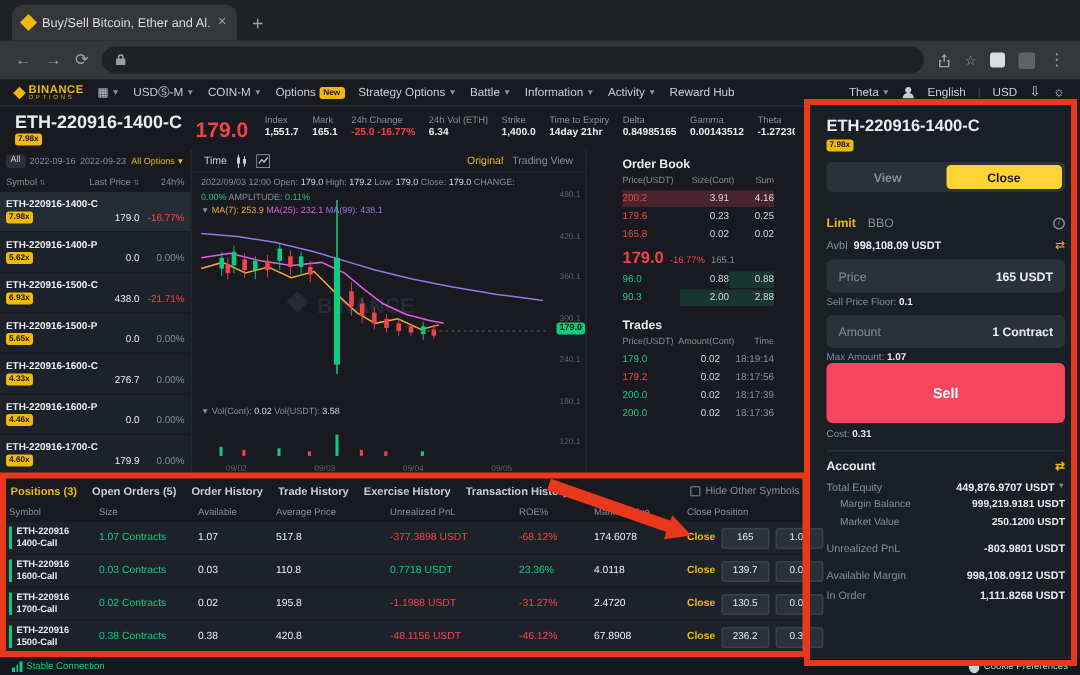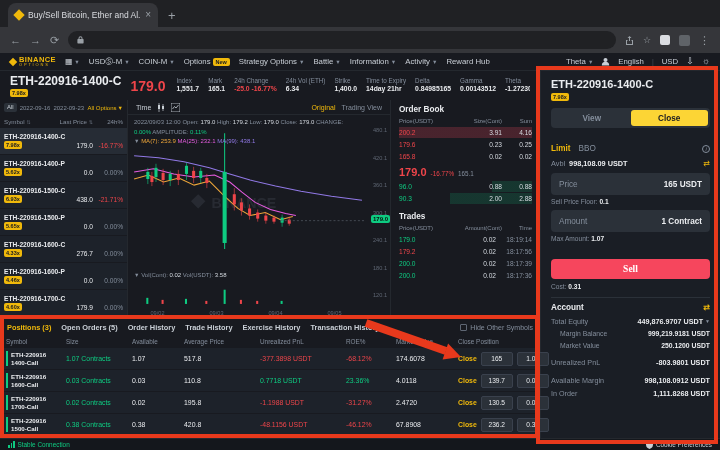--- a/index.html
+++ b/index.html
@@ -78,21 +78,21 @@
   .chart-info b{color:#d5dae0;font-weight:normal}
   .g{color:#0ecb81}
   .ma7{color:#f0a739}.ma25{color:#e65ce0}.ma99{color:#9179e6}
   .vol-info{position:absolute;left:6px;bottom:40px;z-index:3;font-size:6px;color:#848e9c}
   .vol-info b{color:#d5dae0;font-weight:normal}
   .chart-axis{position:absolute;right:0;top:0;bottom:10px;width:26px;display:flex;flex-direction:column;justify-content:space-between;padding:12px 3px 10px 0;font-size:5.6px;color:#5e6673;text-align:right}
   .price-tag{position:absolute;right:0;top:100px;background:#0ecb81;color:#07130d;font-size:6px;font-weight:bold;padding:1px 2px;border-radius:2px;z-index:4}
   .chart-times{position:absolute;left:0;right:26px;bottom:0;height:10px;display:flex;justify-content:space-around;align-items:center;font-size:5.6px;color:#5e6673}
 
   
-  .book{width:150px;border-left:1px solid #24282e;padding:3px 8px;display:flex;flex-direction:column;overflow:hidden}
+  .book{width:150px;border-left:1px solid #24282e;padding:3px 24px;display:flex;flex-direction:column;overflow:hidden}
   .panel-title{color:#eaecef;font-size:8.2px;font-weight:bold;margin:2px 0 4px}
   .ob-head{display:flex;color:#848e9c;font-size:6px;margin-bottom:3px}
   .ob-head .c1{flex:1}.ob-head .c2{width:46px;text-align:right}.ob-head .c3{width:30px;text-align:right}
   .ob-row{display:flex;align-items:center;height:11px;margin-bottom:1px;font-size:6.6px}
   .ob-row .p{flex:1}.ob-row .s{width:46px;text-align:right;color:#d5dae0}.ob-row .u{width:30px;text-align:right;color:#d5dae0}
   .ask .p{color:#ef454a}.bid .p{color:#0ecb81}
   .depth-ask1{background:linear-gradient(to left,rgba(246,70,93,.22) 100%,transparent 0)}
   .depth-bid1{background:linear-gradient(to left,rgba(14,203,129,.16) 30%,transparent 30%)}
   .depth-bid2{background:linear-gradient(to left,rgba(14,203,129,.16) 62%,transparent 62%)}
   .ob-last{display:flex;align-items:baseline;gap:4px;margin:3px 0}
@@ -114,21 +114,21 @@
   .bbo{color:#848e9c}
   .info-circ{margin-left:auto;width:8px;height:8px;border:1px solid #848e9c;border-radius:50%;color:#848e9c;font-size:5.5px;display:flex;align-items:center;justify-content:center;font-style:italic}
   .of-avbl{display:flex;align-items:center;margin-top:6px;font-size:7.3px;color:#848e9c}
   .of-avbl b{color:#eaecef;margin-left:4px}
   .swap-ic{margin-left:auto;color:#f0b90b;font-size:8px}
   .of-input{height:22px;background:#2b3139;border-radius:4px;display:flex;align-items:center;padding:0 8px;margin-top:5px}
   .of-input .lab{color:#848e9c;font-size:8.2px}
   .of-input .val{margin-left:auto;color:#eaecef;font-size:8.2px;font-weight:bold}
   .of-note{font-size:6.6px;color:#848e9c;margin-top:3px}
   .of-note b{color:#eaecef}
-  .sell-btn{height:20px;background:#f6465d;border:none;border-radius:4px;color:#fff;font-weight:bold;font-size:9.5px;margin-top:17px;width:100%;font-family:Liberation Serif, serif}
+  .sell-btn{height:40px;background:#f6465d;border:none;border-radius:4px;color:#fff;font-weight:bold;font-size:9.5px;margin-top:0;width:100%;font-family:Liberation Sans, sans-serif}
   .of-cost{font-size:6.6px;color:#848e9c;margin-top:4px}
   .of-cost b{color:#eaecef}
   .divider{height:1px;background:#2b3139;margin:7px 0 5px}
   .acct-head{display:flex;align-items:center;color:#eaecef;font-size:8.2px;font-weight:bold}
   .acct-row{display:flex;align-items:center;margin-top:4.5px;font-size:7.2px;color:#848e9c}
   .acct-row.sub{padding-left:9px;font-size:6.8px}
   .acct-row .v{margin-left:auto;color:#eaecef;font-weight:bold;white-space:nowrap}
   .acct-row.gap{margin-top:9px}
   .tiny-caret{color:#848e9c;font-size:5px;margin-left:2px}
 

